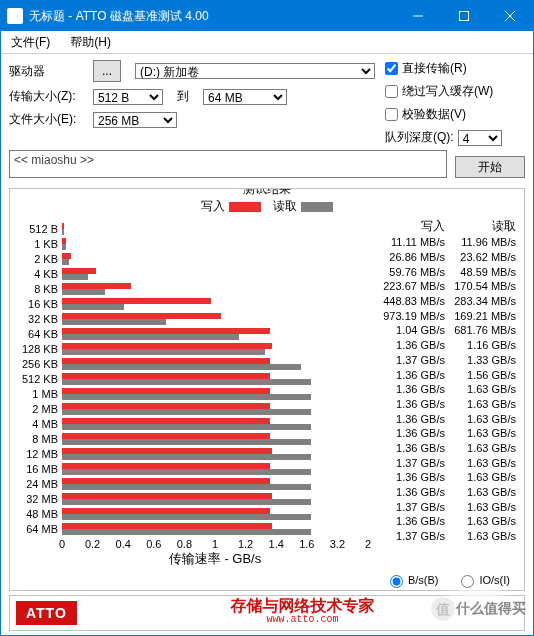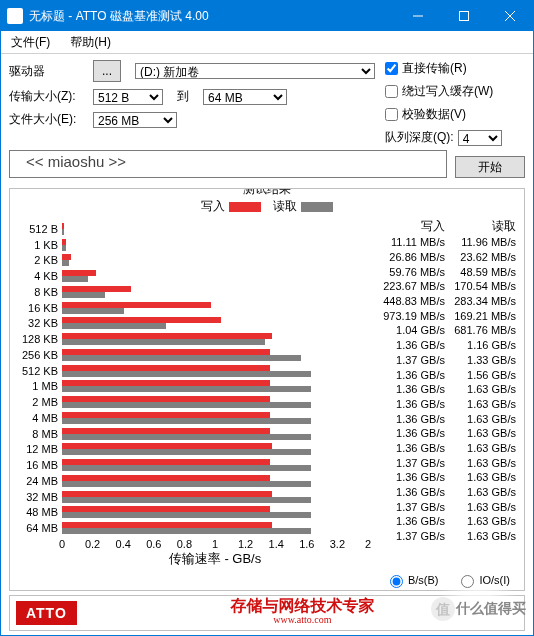--- a/index.html
+++ b/index.html
@@ -18,21 +18,21 @@
   .lbl{width:70px}
   select,input[type=text]{font:inherit;border:1px solid #7a7a7a;background:#fff;height:16px;box-sizing:border-box}
   .btn{border:1px solid #7a7a7a;background:#e1e1e1;height:22px;padding:0 8px;font:inherit}
   .sel-drive{flex:1}
   .sel-s{width:70px}
   .sel-m{width:84px}
   .chk{display:flex;align-items:center;gap:4px;margin-bottom:6px}
   .chk input{margin:0}
   .depth{display:flex;align-items:center;gap:4px}
   .desc-start{display:flex;gap:8px;margin-top:4px}
-  .desc{flex:1;border:1px solid #7a7a7a;height:28px;padding:2px 16px;box-sizing:border-box;font-size:15px;color:#444}
+  .desc{flex:1;border:1px solid #7a7a7a;height:28px;padding:2px 4px;box-sizing:border-box;font-size:12px;color:#444}
   .start-wrap{display:flex;align-items:flex-end}
   .fieldset{border:1px solid #c0c0c0;margin-top:10px;padding:4px 6px 2px 6px;flex:1;display:flex;flex-direction:column;overflow:hidden}
   .legend{margin-top:-12px;background:#fff;width:fit-content;padding:0 4px;font-size:12px;align-self:center}
   .reshdr{display:flex;align-items:center;justify-content:center;gap:12px;font-size:12px}
   .swatch{display:inline-block;width:32px;height:10px;vertical-align:middle;margin-left:4px}
   .sw-w{background:#e83030}
   .sw-r{background:#808080}
   .chart-area{flex:1;display:flex;overflow:hidden}
   .chart{flex:1;position:relative;padding:4px 4px 0 46px;display:flex;flex-direction:column}
   .bars{flex:1;display:flex;flex-direction:column;justify-content:space-around;padding-top:2px}
@@ -48,21 +48,21 @@
   .vals{width:142px;padding:4px 2px 0 2px;font-size:11px;line-height:14px}
   .vhdr{display:flex}
   .vhdr div{flex:1;text-align:right;font-size:12px;padding-bottom:2px}
   .vrow{display:flex;height:14.7px;align-items:center}
   .vrow div{flex:1;text-align:right;white-space:nowrap}
   .unitrow{display:flex;justify-content:flex-end;gap:18px;padding:4px 8px 0 0;font-size:11px;align-items:center}
   .unitrow label{display:flex;align-items:center;gap:2px}
   .footer{height:34px;border:1px solid #c0c0c0;margin-top:4px;display:flex;align-items:center;padding:0 6px;gap:10px}
   .atto-logo{background:#d01010;color:#fff;font-weight:bold;padding:4px 10px;letter-spacing:1px;font-size:14px}
   .footer-text{flex:1;text-align:center;color:#d01010;font-weight:bold;font-family:"KaiTi","STKaiti",serif;font-size:16px;line-height:14px}
-  .footer-text .url{font-size:10px;color:#d01010;font-family:Liberation Serif, serif;font-weight:normal;display:block}
+  .footer-text .url{font-size:10px;color:#d01010;font-family:Liberation Mono, monospace;font-weight:normal;display:block}
   .watermark{position:absolute;right:0;bottom:6px;width:110px;height:40px;display:flex;align-items:center;justify-content:center;color:#888;font-weight:bold;font-size:14px;background:radial-gradient(circle,rgba(255,255,255,.7) 30%,rgba(255,255,255,0) 70%);pointer-events:none}
   .watermark svg{opacity:.5}
 </style>
 </head>
 <body>
 
 <div class="win">
   <div class="titlebar">
     <div class="icon"></div>
     <div class="title">无标题 - ATTO 磁盘基准测试 4.00</div>
@@ -187,20 +187,27 @@
                 </div>
               </div>
               <div class="brow">
                 <span class="ylab">32 KB</span>
                 <div class="barpair">
                   <div class="bar w" style="width:52%"></div>
                   <div class="bar r" style="width:34.088%"></div>
                 </div>
               </div>
               <div class="brow">
+                <span class="ylab">64 KB</span>
+                <div class="barpair">
+                  <div class="bar w" style="width:68%"></div>
+                  <div class="bar r" style="width:57.99999999999999%"></div>
+                </div>
+              </div>
+              <div class="brow">
                 <span class="ylab">128 KB</span>
                 <div class="barpair">
                   <div class="bar w" style="width:68.5%"></div>
                   <div class="bar r" style="width:66.5%"></div>
                 </div>
               </div>
               <div class="brow">
                 <span class="ylab">256 KB</span>
                 <div class="barpair">
                   <div class="bar w" style="width:68%"></div>

